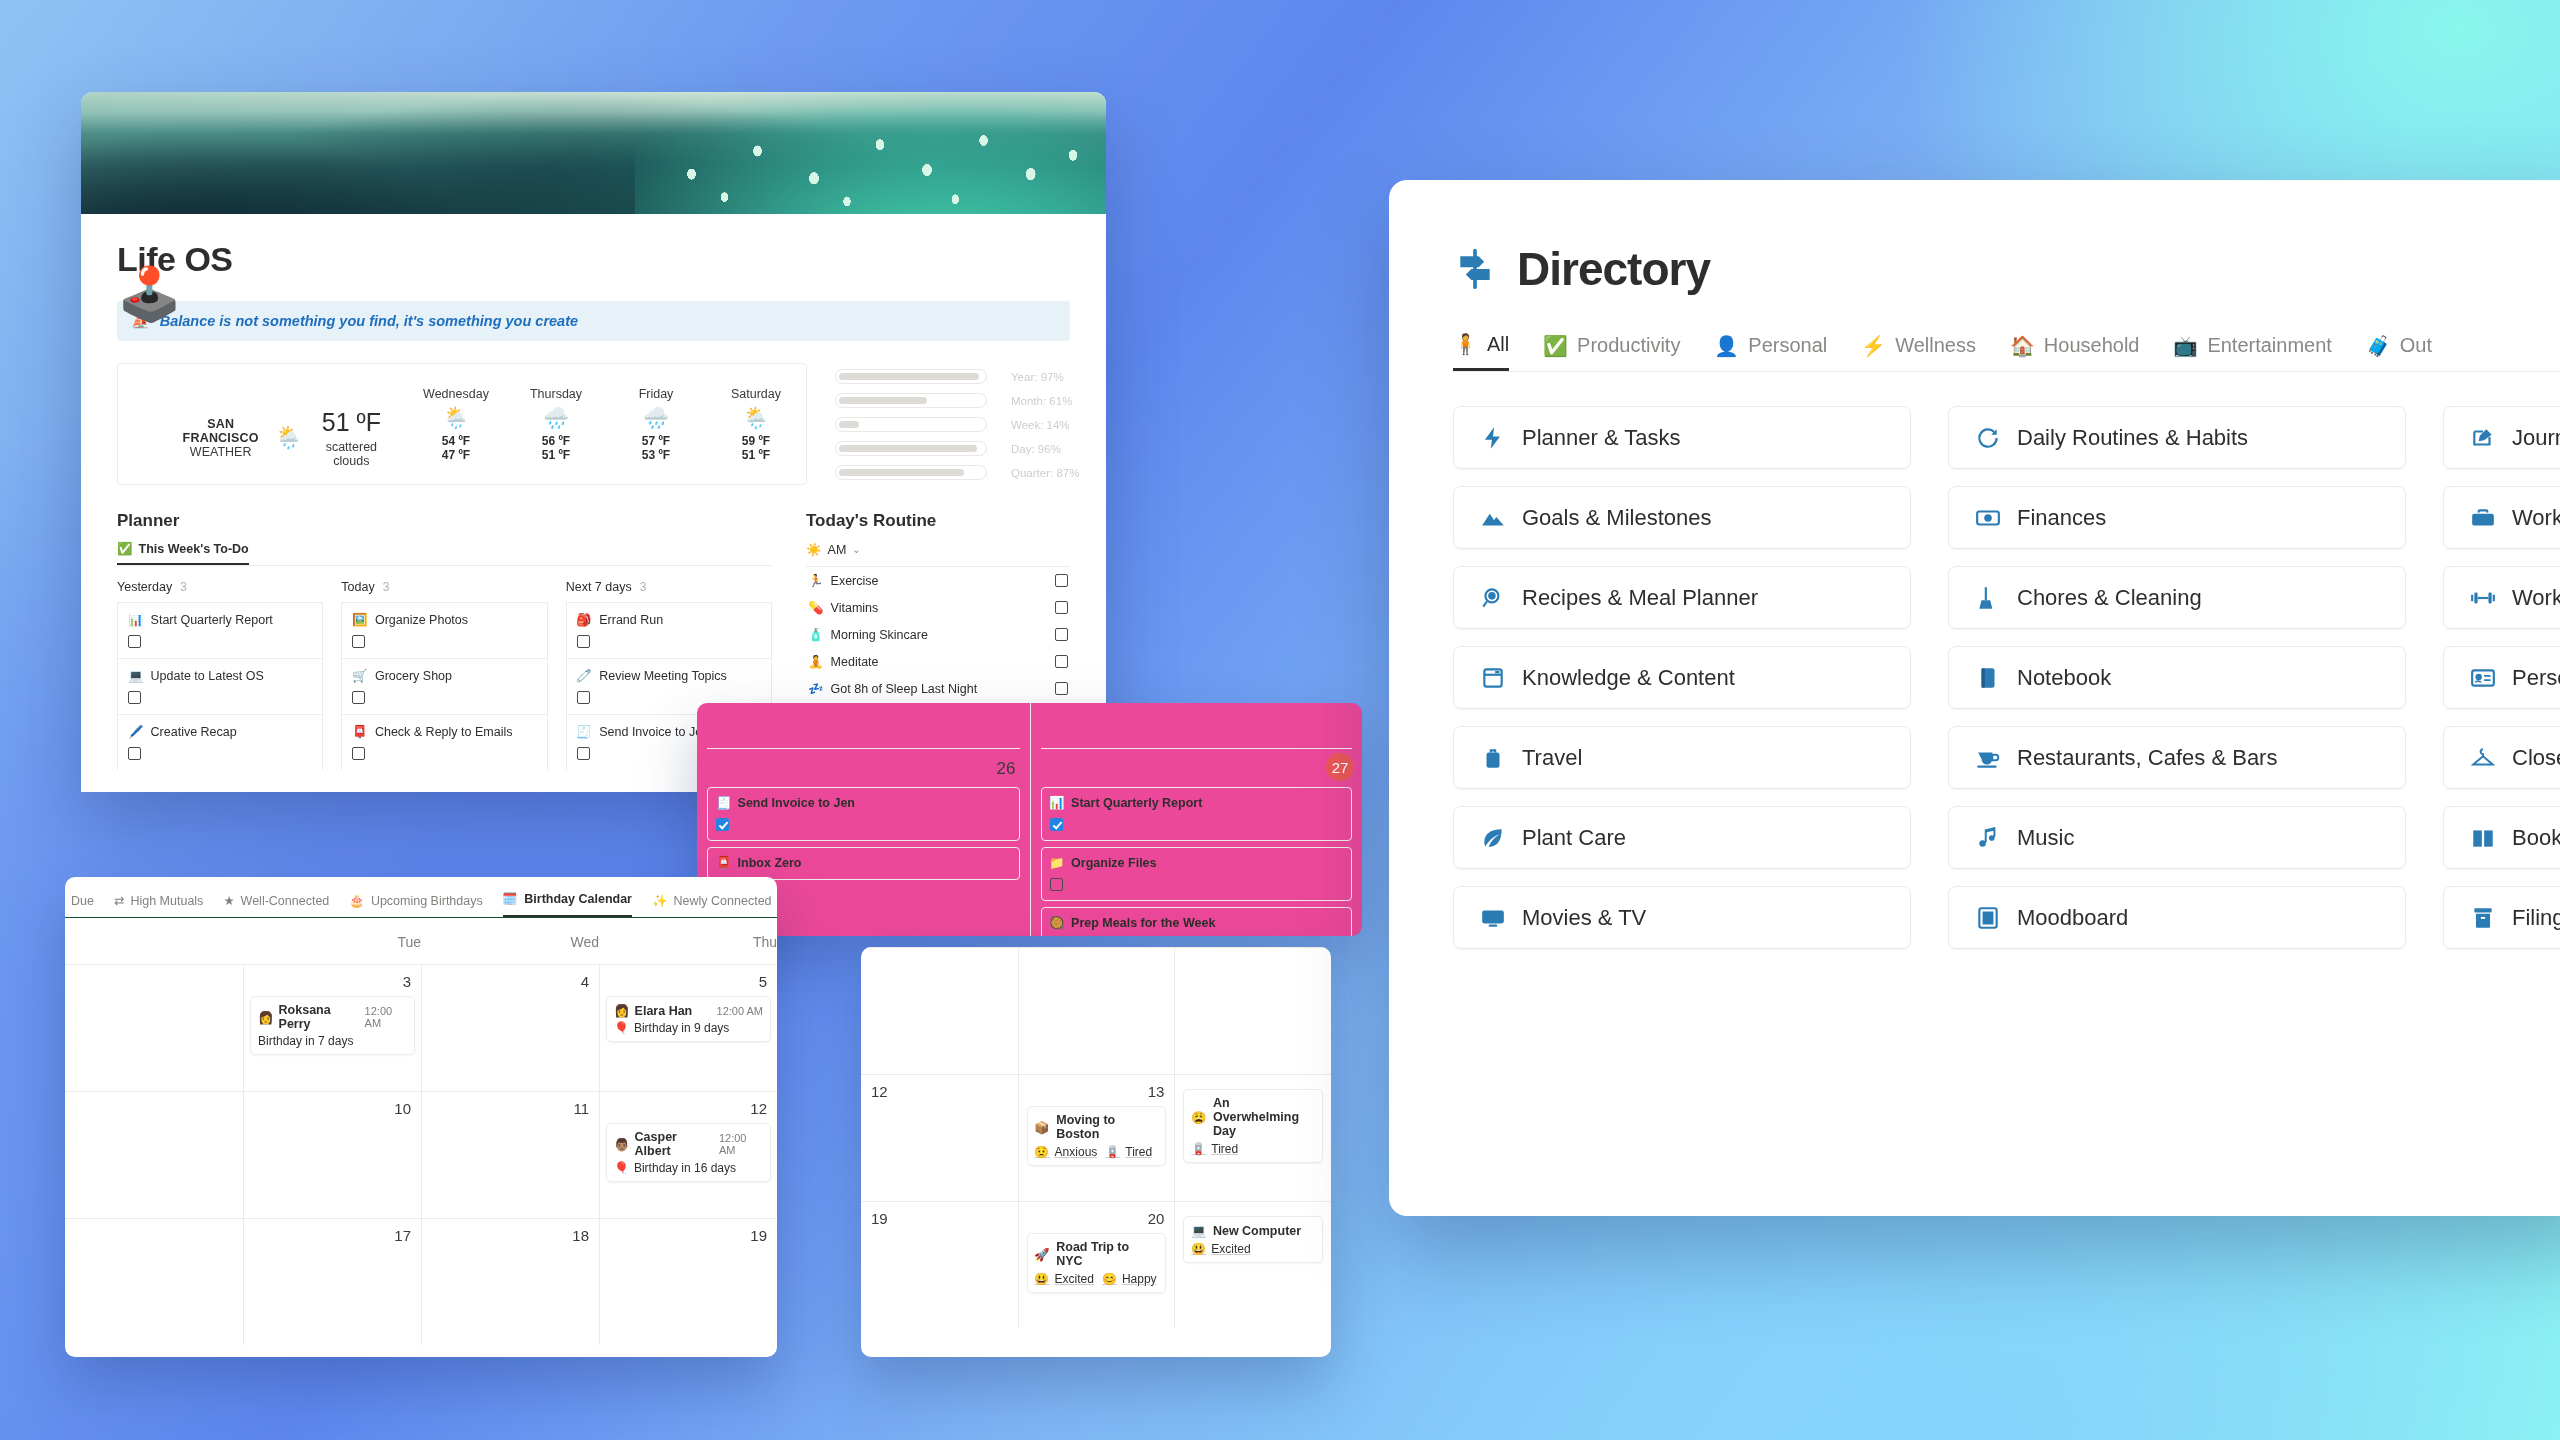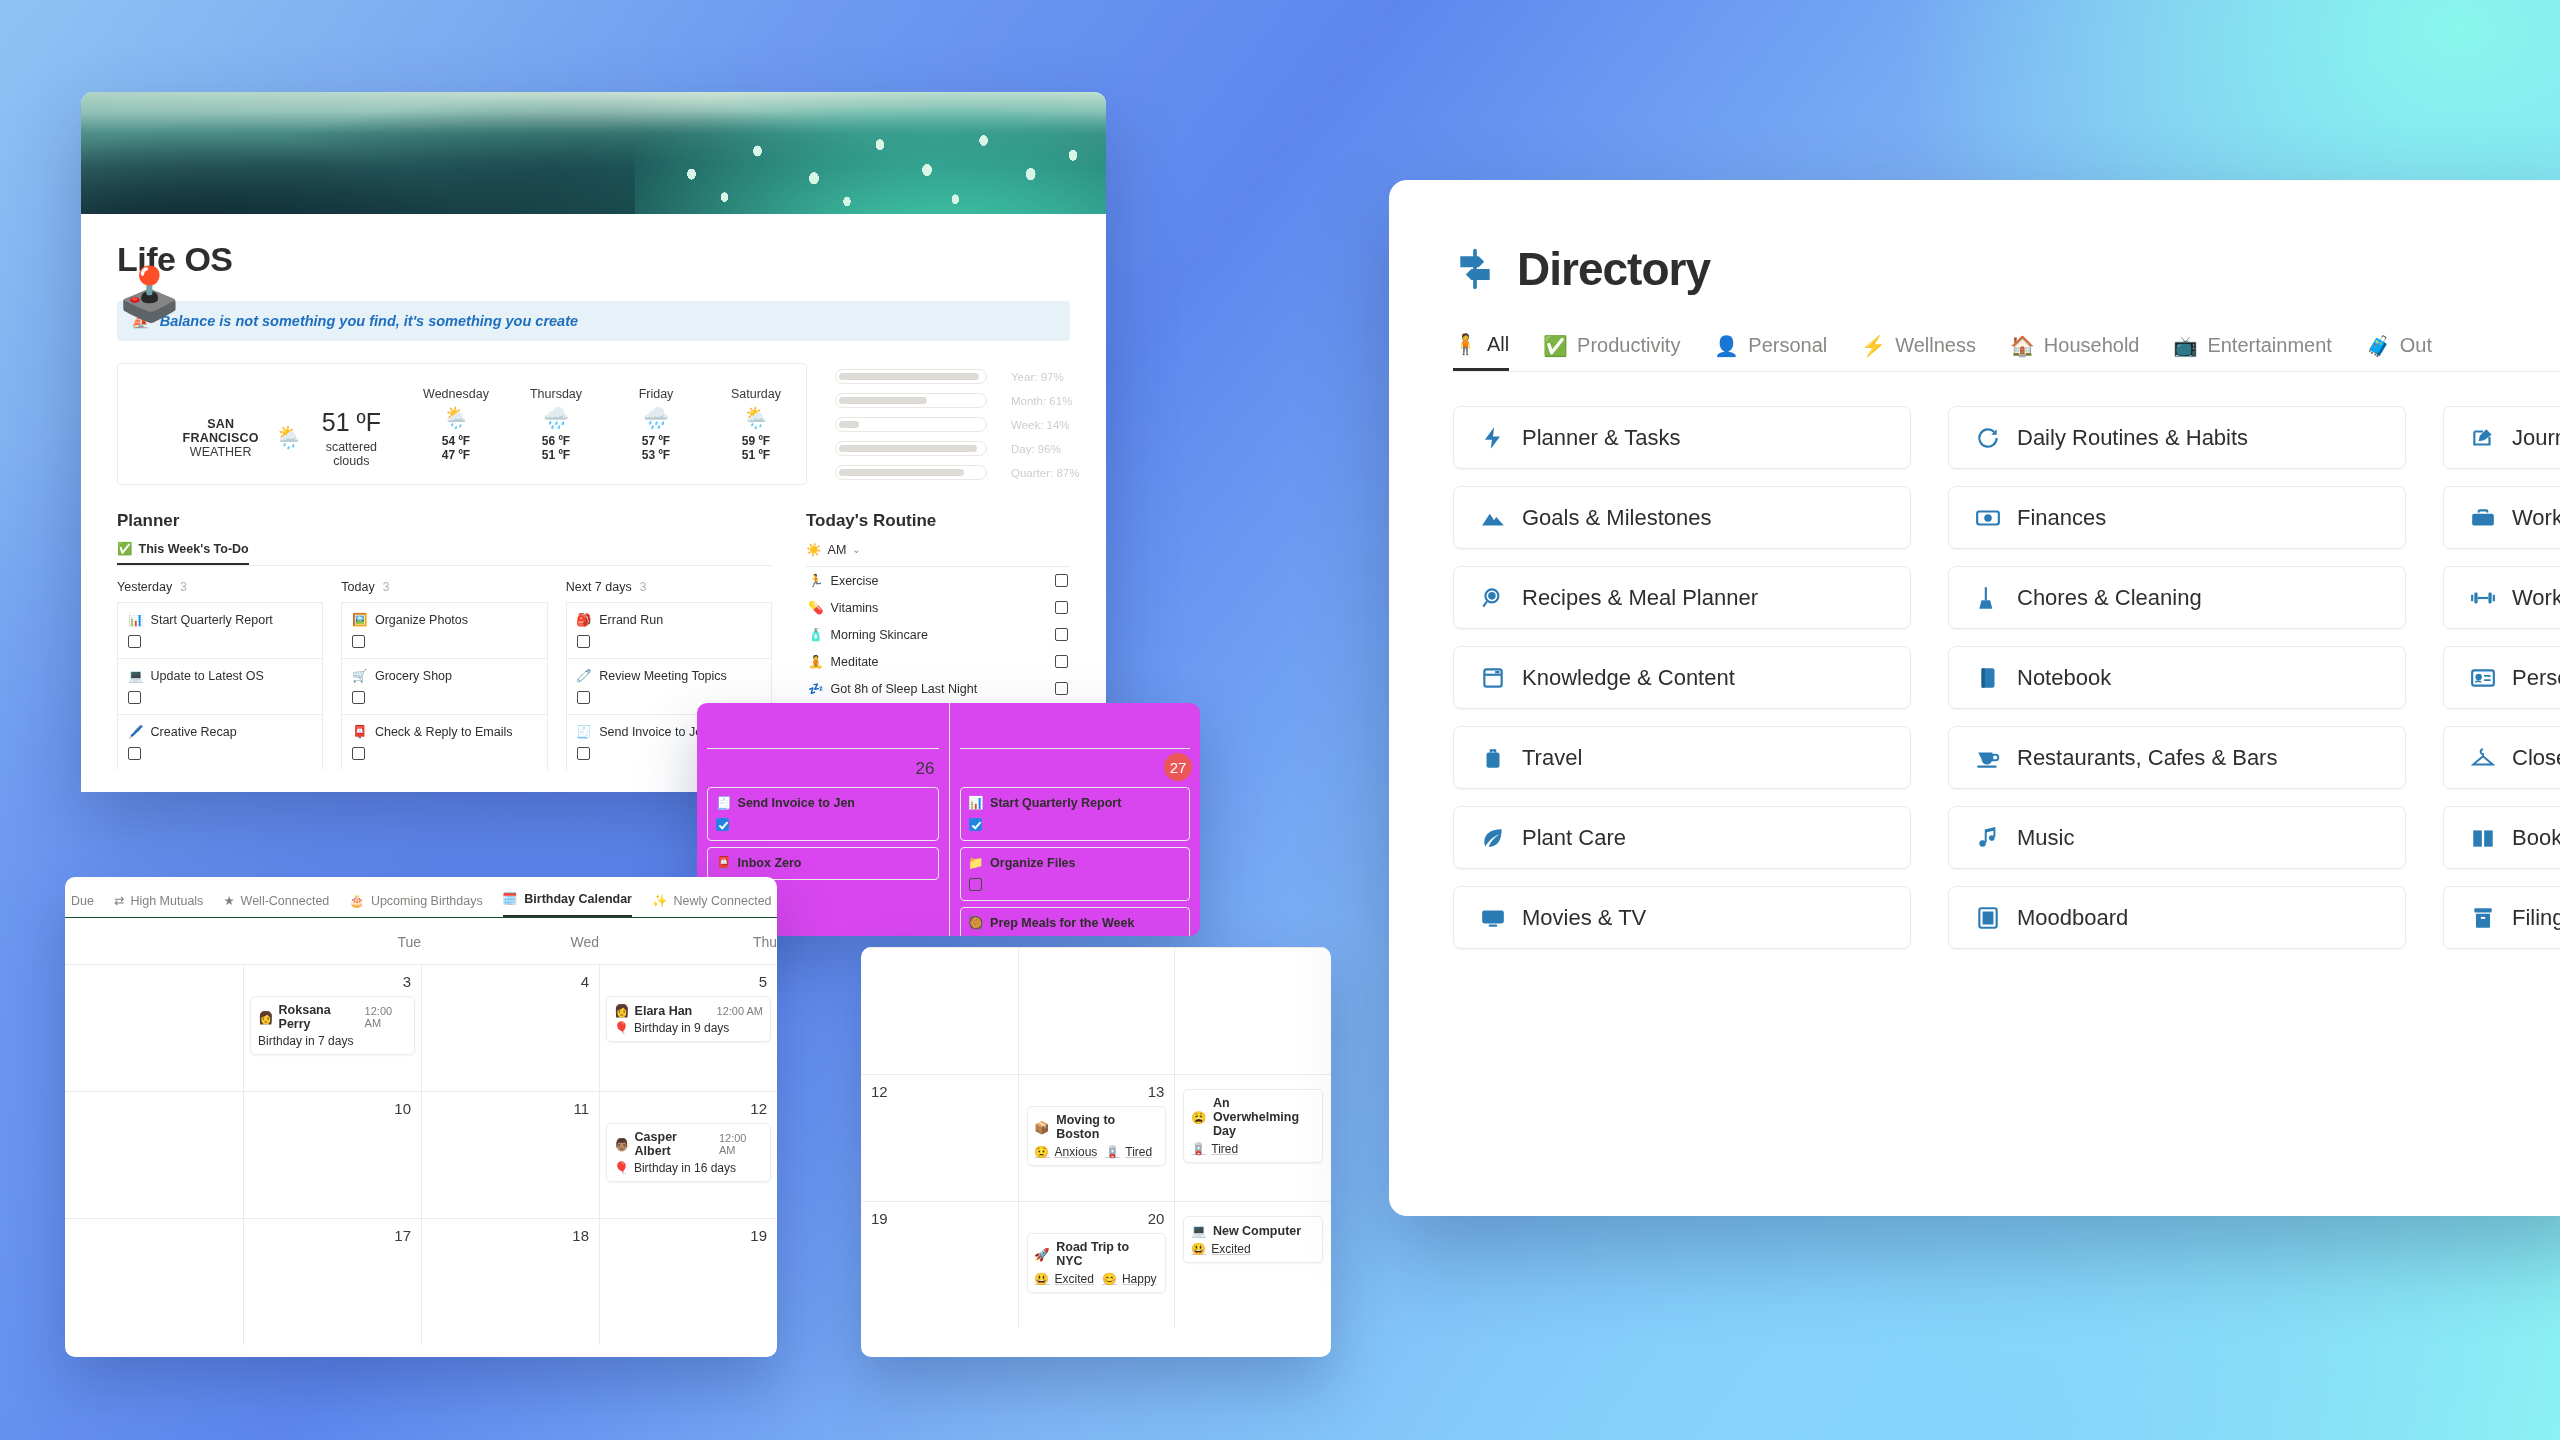--- a/index.html
+++ b/index.html
@@ -131,22 +131,22 @@
   .routine-list { margin-top: 9px; border-top: 1px solid #edebe8; }
   .r-item {
     display: flex; align-items: center; justify-content: space-between;
     padding: 6px 2px; font-size: 12.5px; color: #2e2e2c;
   }
   .r-item .lft { display: flex; align-items: center; gap: 7px; }
   .r-item .box { width: 13px; height: 13px; border: 1.6px solid #4a4a48; border-radius: 2px; }
 
   
   .weekcal {
-    position: absolute; left: 697px; top: 703px; width: 503px; height: 233px;
-    background: #d946ef; border-radius: 10px; overflow: hidden;
+    position: absolute; left: 697px; top: 703px; width: 665px; height: 233px;
+    background: #ec4899; border-radius: 10px; overflow: hidden;
     box-shadow: 0 26px 58px rgba(20,40,90,0.26);
   }
   .weekcal .grid2 { display: grid; grid-template-columns: 1fr 1fr; height: 100%; }
   .wc-col { border-left: 1px solid #edebe8; padding: 0 10px; position: relative; }
   .wc-col:first-child { border-left: none; }
   .wc-top { height: 46px; border-bottom: 1px solid #edebe8; }
   .wc-num { text-align: right; font-size: 17px; color: #3a3a38; padding: 10px 4px 8px; }
   .wc-num.today { color: #fff; }
   .todaypill {
     position: absolute; right: 8px; top: 50px; width: 28px; height: 28px; border-radius: 50%;

